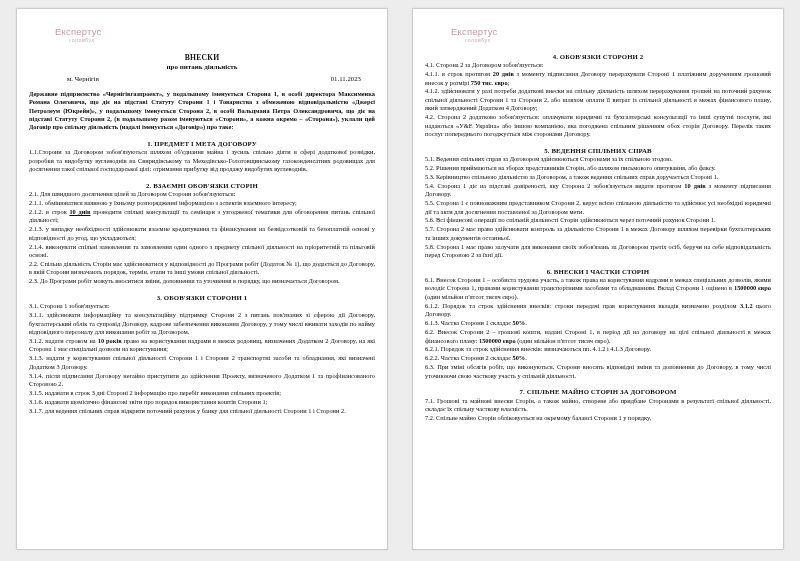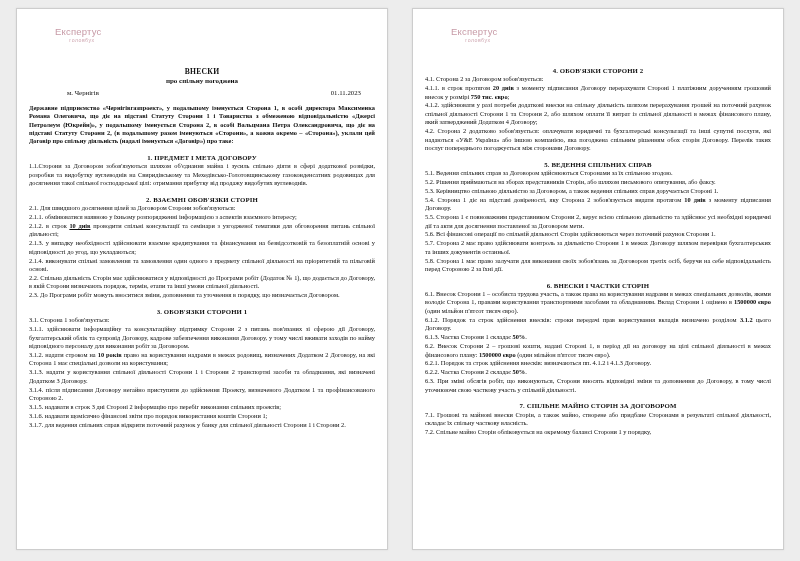--- a/index.html
+++ b/index.html
@@ -45,21 +45,21 @@
   }
 
   .page-inner {
     padding: 18px 12px 10px 12px;
     height: 100%;
   }
 
   
   .brand {
     line-height: 1;
-    margin-bottom: 24px;
+    margin-bottom: 10px;
     padding-left: 26px;
     user-select: none;
   }
   .brand-main {
     display: block;
     font-family: "Liberation Sans", "DejaVu Sans", sans-serif;
     font-size: 9.5px;
     letter-spacing: 0.2px;
     color: #c79aa6;
   }
@@ -129,21 +129,21 @@
 
   <div class="page page-left">
     <div class="page-inner">
 
       <div class="brand">
         <span class="brand-main">Експертус</span>
         <span class="brand-sub">головбух</span>
       </div>
 
       <div class="doc-title">ВНЕСКИ</div>
-      <div class="doc-subtitle">про спільну погоджена</div>
+      <div class="doc-subtitle">про питань діяльність</div>
 
       <div class="place-date">
         <span>м. Чернігів</span>
         <span>01.11.2023</span>
       </div>
 
       <div id="page1-body">
           <p class="para bold">Державне підприємство «Чернігівгазпроект», у подальшому іменується  Сторона 1, в особі директора Максименка Романа Олеговича, що діє на підставі Статуту Сторони 1 і Товариства з обмеженою відповідальністю «Джерсі Петролеум (Юкрейн)», у подальшому іменується Сторона 2, в особі Вальцмана Петра Олександровича, що діє на підставі Статуту Сторони 2, (в подальшому разом іменуються «Сторони», а кожна окремо – «Сторона»), уклали цей Договір про спільну діяльність (надалі іменується «Договір») про таке:</p>
           <h2 class="section">1. ПРЕДМЕТ І МЕТА ДОГОВОРУ</h2>
           <p class="para">1.1.Сторони за Договором зобов'язуються шляхом об'єднання майна і зусиль спільно діяти в сфері додаткової розвідки, розробки та видобутку вуглеводнів на Свиридівському та Мехедівсько-Голотовщинському газоконденсатних родовищах для досягнення такої спільної господарської цілі: отримання прибутку від продажу видобутих вуглеводнів.</p>

